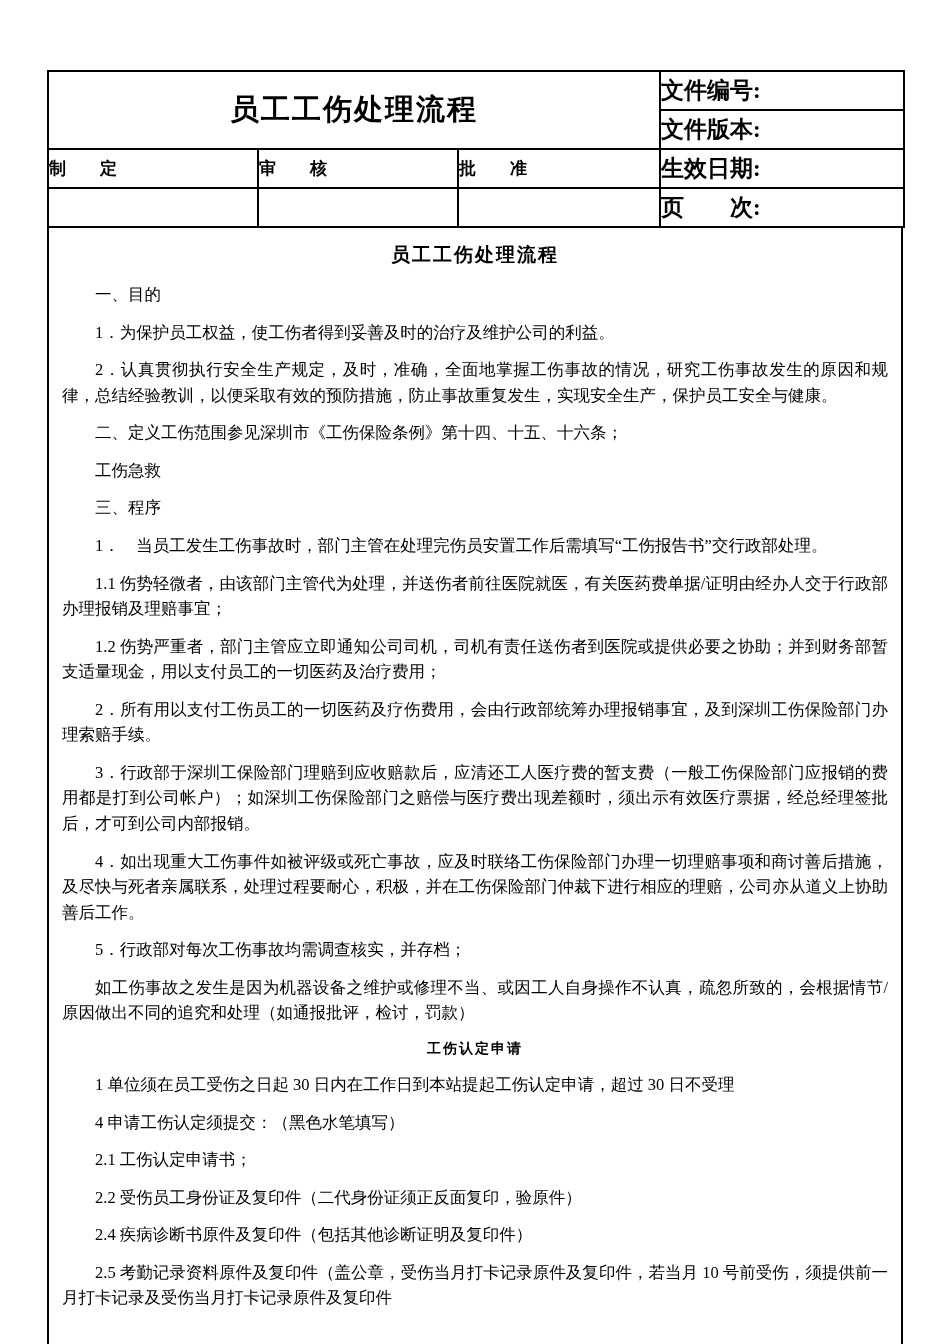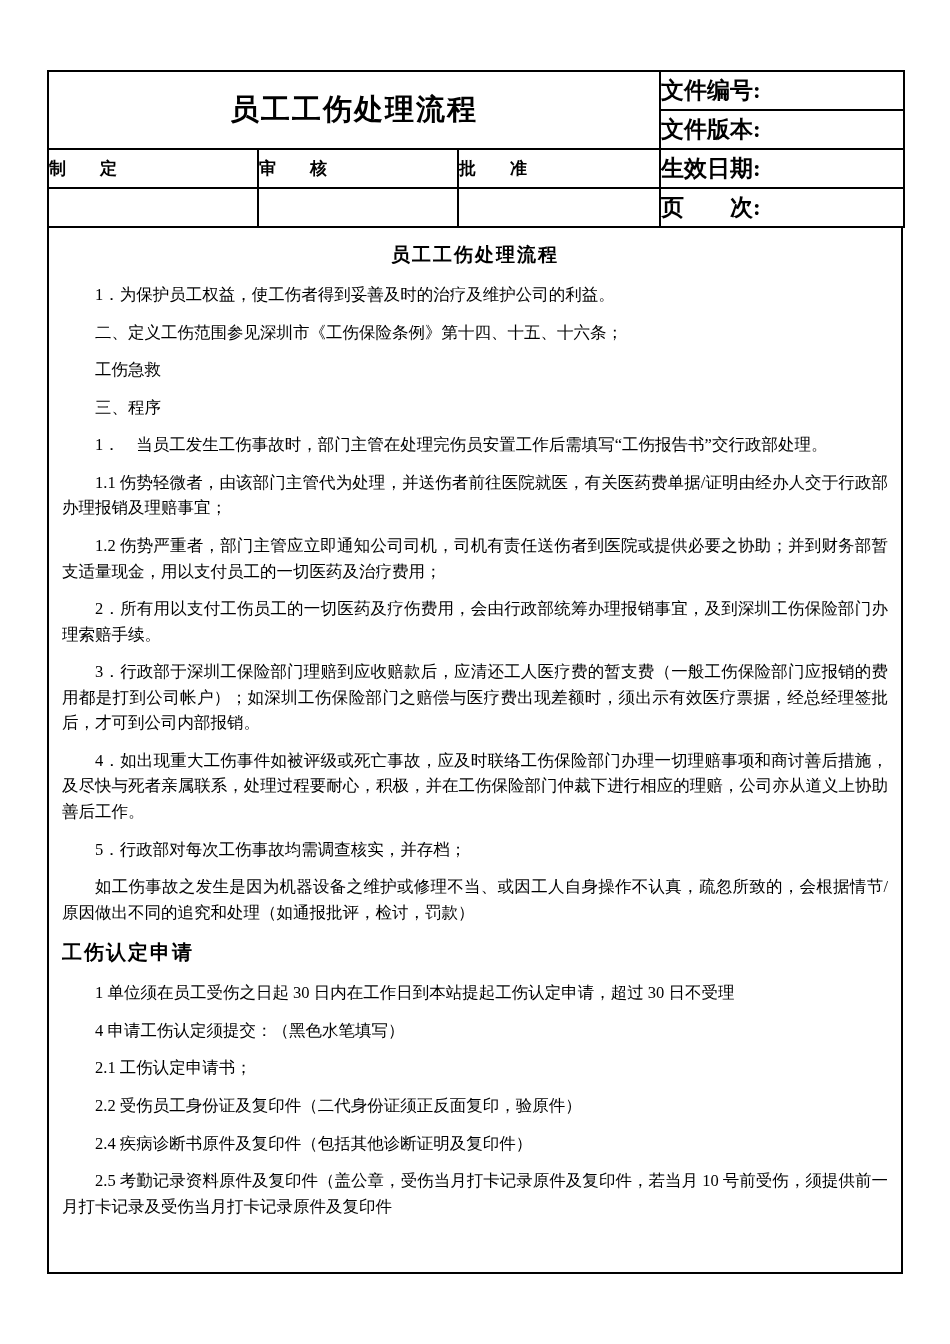--- a/index.html
+++ b/index.html
@@ -52,22 +52,22 @@
   }
   .body-heading {
     margin: 2px 0 14px 0;
     text-align: center;
     font-size: 19px;
     font-weight: bold;
     letter-spacing: 2px;
   }
   .sub-heading {
     margin: 14px 0 14px 0;
-    text-align: left;
-    font-size: 20px;
+    text-align: center;
+    font-size: 14px;
     font-weight: bold;
     letter-spacing: 2px;
   }
   .para {
     margin: 0 0 12px 0;
     font-size: 16.5px;
     line-height: 1.55;
     text-indent: 2em;
     text-align: justify;
   }
@@ -103,21 +103,23 @@
         <td class="mid-cell"></td>
         <td class="mid-cell"></td>
         <td class="label-cell">页　　次:</td>
       </tr>
     </tbody>
   </table>
 
   <div class="body-box">
     <h1 class="body-heading">员工工伤处理流程</h1>
 
+    <p class="para">一、目的</p>
     <p class="para">1．为保护员工权益，使工伤者得到妥善及时的治疗及维护公司的利益。</p>
+    <p class="para">2．认真贯彻执行安全生产规定，及时，准确，全面地掌握工伤事故的情况，研究工伤事故发生的原因和规律，总结经验教训，以便采取有效的预防措施，防止事故重复发生，实现安全生产，保护员工安全与健康。</p>
     <p class="para">二、定义工伤范围参见深圳市《工伤保险条例》第十四、十五、十六条；</p>
     <p class="para">工伤急救</p>
     <p class="para">三、程序</p>
     <p class="para">1．　当员工发生工伤事故时，部门主管在处理完伤员安置工作后需填写“工伤报告书”交行政部处理。</p>
     <p class="para">1.1 伤势轻微者，由该部门主管代为处理，并送伤者前往医院就医，有关医药费单据/证明由经办人交于行政部办理报销及理赔事宜；</p>
     <p class="para">1.2 伤势严重者，部门主管应立即通知公司司机，司机有责任送伤者到医院或提供必要之协助；并到财务部暂支适量现金，用以支付员工的一切医药及治疗费用；</p>
     <p class="para">2．所有用以支付工伤员工的一切医药及疗伤费用，会由行政部统筹办理报销事宜，及到深圳工伤保险部门办理索赔手续。</p>
     <p class="para">3．行政部于深圳工保险部门理赔到应收赔款后，应清还工人医疗费的暂支费（一般工伤保险部门应报销的费用都是打到公司帐户）；如深圳工伤保险部门之赔偿与医疗费出现差额时，须出示有效医疗票据，经总经理签批后，才可到公司内部报销。</p>
     <p class="para">4．如出现重大工伤事件如被评级或死亡事故，应及时联络工伤保险部门办理一切理赔事项和商讨善后措施，及尽快与死者亲属联系，处理过程要耐心，积极，并在工伤保险部门仲裁下进行相应的理赔，公司亦从道义上协助善后工作。</p>
     <p class="para">5．行政部对每次工伤事故均需调查核实，并存档；</p>

